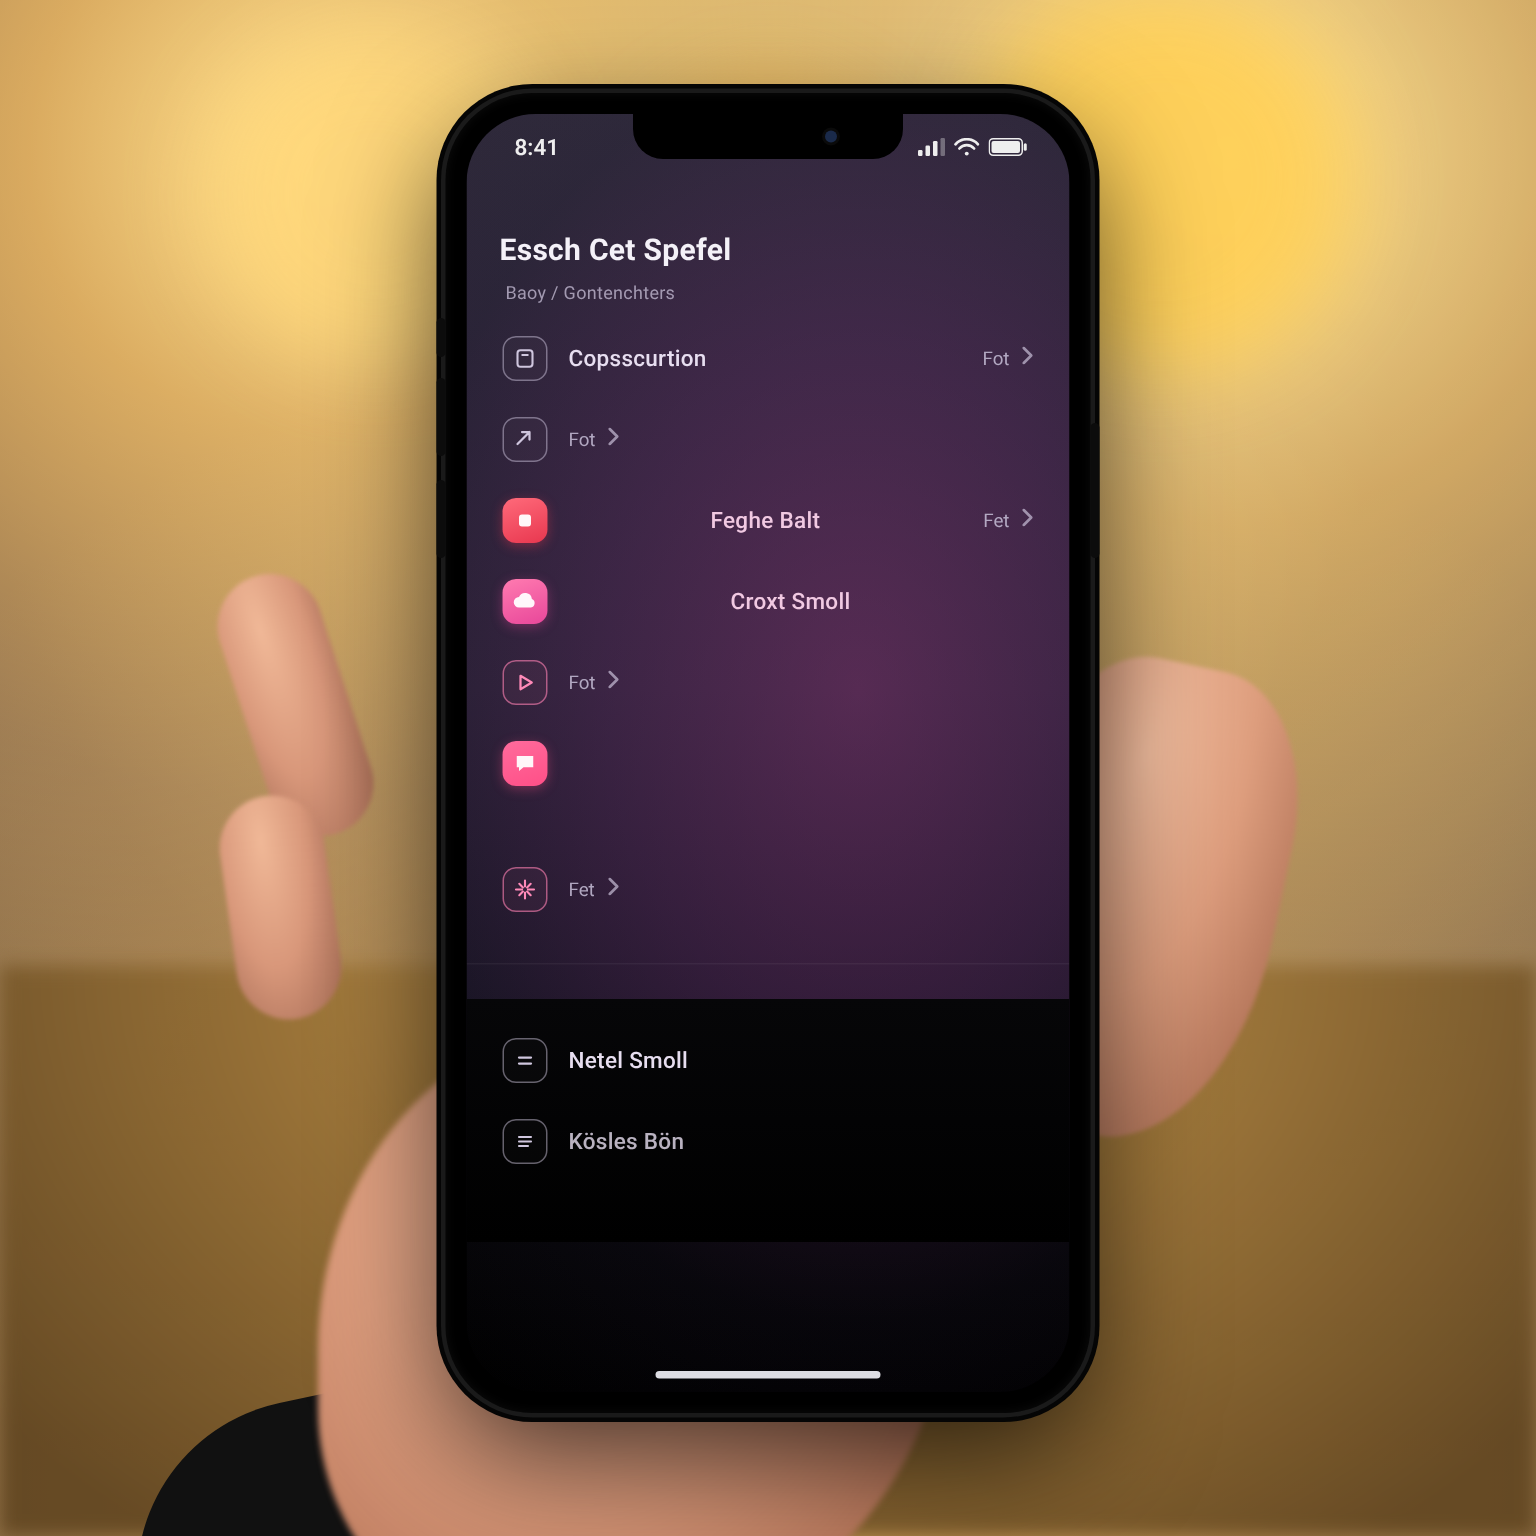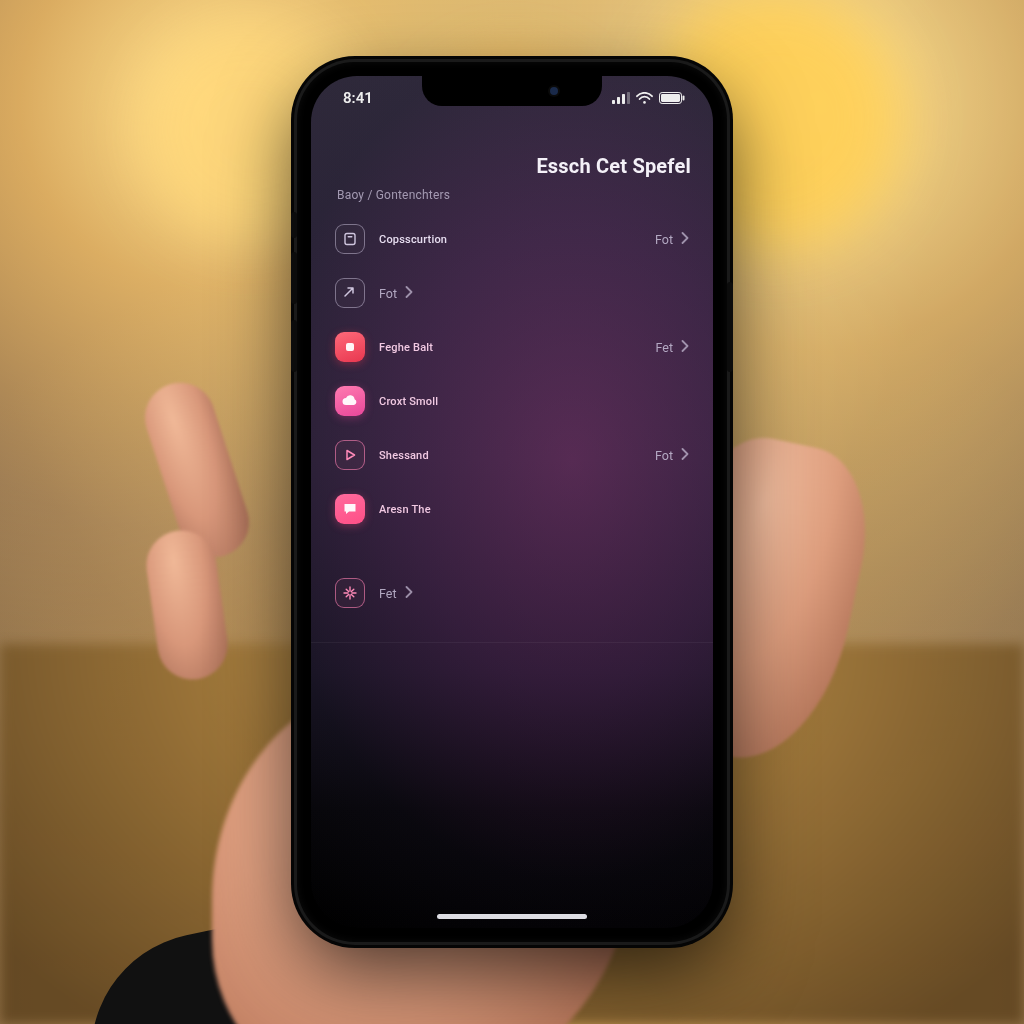--- a/index.html
+++ b/index.html
@@ -137,21 +137,21 @@
   .status-right svg { display:block; }
 
   .content {
     position: absolute;
     top: 58px; left: 0; right: 0; bottom: 0;
     padding: 12px 22px 0 22px;
     color: #e9e4ee;
   }
 
   .page-title {
-    text-align: right;
+    text-align: left;
     font-size: 20px;
     font-weight: 700;
     letter-spacing: 0.2px;
     color: #f4f1f8;
     margin: 8px 0 10px 0;
   }
 
   .section-header {
     font-size: 12px;
     color: #b7aec6;
@@ -180,26 +180,26 @@
     border: 1.5px solid rgba(220,210,235,0.45);
     background: rgba(255,255,255,0.02);
   }
   .icon-filled-red { background: linear-gradient(160deg,#ff6a7a,#e8374f); box-shadow: 0 2px 8px rgba(232,55,79,0.4); }
   .icon-filled-pink { background: linear-gradient(160deg,#ff7bb0,#e8479a); box-shadow: 0 2px 8px rgba(232,71,154,0.35); }
   .icon-filled-rose { background: linear-gradient(160deg,#ff6b9c,#ff4f87); box-shadow: 0 2px 8px rgba(255,79,135,0.35); }
   .icon-outline-pink { border: 1.5px solid rgba(255,130,180,0.6); background: rgba(255,130,180,0.05); }
 
   .row .label {
     flex: 1 1 auto;
-    font-size: 11px;
+    font-size: 15px;
     font-weight: 500;
     color: #e7def0;
     letter-spacing: 0.2px;
   }
-  .row .label.pinkish { color: #f1c9e2; }
+  .row .label.pinkish { color: #f1c9e2; text-align: center; }
 
   .row .trailing {
     display: flex; align-items: center; gap: 8px;
     color: #bfb6cf;
     font-size: 12.5px;
     opacity: 0.9;
   }
   .chev { opacity: 0.75; }
 
   .group-gap { height: 30px; }
@@ -344,36 +344,34 @@
           <span class="label pinkish">Croxt Smoll</span>
           <span class="trailing"></span>
         </div>
 
         <div class="row">
           <span class="icon-wrap icon-outline-pink">
             <svg width="14" height="14" viewBox="0 0 14 14">
                 <path d="M4 2.5 L11.5 7 L4 11.5 Z" fill="none" stroke="#ff8ab8" stroke-width="1.5" stroke-linejoin="round"></path>
               </svg>
           </span>
-          <span class="label pinkish">Shessand</span>
           <span class="trailing">
             <span>Fot</span>
             <span class="chev"><svg width="8" height="12" viewBox="0 0 8 12">
                   <path d="M1.5 1 L6.5 6 L1.5 11" fill="none" stroke="#cfc6de" stroke-width="1.8" stroke-linecap="round" stroke-linejoin="round"></path>
                 </svg></span>
           </span>
         </div>
 
         <div class="row">
           <span class="icon-wrap icon-filled-rose">
             <svg width="16" height="16" viewBox="0 0 16 16">
                 <path d="M2.5 3h11v7.5H7L4 13v-2.5H2.5z" fill="#fff" opacity="0.95"></path>
               </svg>
           </span>
-          <span class="label pinkish">Aresn The</span>
           <span class="trailing"></span>
         </div>
 
         <div class="group-gap"></div>
 
         <div class="row">
           <span class="icon-wrap icon-outline-pink">
             <svg width="16" height="16" viewBox="0 0 16 16">
                 <g stroke="#ff8ab8" stroke-width="1.4" stroke-linecap="round">
                   <path d="M8 2v4M8 10v4M2 8h4M10 8h4M4.2 4.2l2.4 2.4M9.4 9.4l2.4 2.4M11.8 4.2L9.4 6.6M6.6 9.4l-2.4 2.4"></path>
@@ -383,19 +381,40 @@
           <span class="trailing">
             <span>Fet</span>
             <span class="chev"><svg width="8" height="12" viewBox="0 0 8 12">
                   <path d="M1.5 1 L6.5 6 L1.5 11" fill="none" stroke="#cfc6de" stroke-width="1.8" stroke-linecap="round" stroke-linejoin="round"></path>
                 </svg></span>
           </span>
         </div>
 
         <div class="section-divider"></div>
 
+        <div class="dark-section">
+          <div class="row">
+            <span class="icon-wrap icon-outline">
+              <svg width="14" height="14" viewBox="0 0 14 14">
+                  <line x1="3" y1="5" x2="11" y2="5" stroke="#cfc6de" stroke-width="1.5" stroke-linecap="round"></line>
+                  <line x1="3" y1="9" x2="11" y2="9" stroke="#cfc6de" stroke-width="1.5" stroke-linecap="round"></line>
+                </svg>
+            </span>
+            <span class="label">Netel Smoll</span>
+          </div>
+          <div class="row">
+            <span class="icon-wrap icon-outline">
+              <svg width="14" height="14" viewBox="0 0 14 14">
+                  <line x1="3" y1="4" x2="11" y2="4" stroke="#cfc6de" stroke-width="1.4" stroke-linecap="round"></line>
+                  <line x1="3" y1="7" x2="11" y2="7" stroke="#cfc6de" stroke-width="1.4" stroke-linecap="round"></line>
+                  <line x1="3" y1="10" x2="9" y2="10" stroke="#cfc6de" stroke-width="1.4" stroke-linecap="round"></line>
+                </svg>
+            </span>
+            <span class="label" style="opacity:0.8">Kösles Bön</span>
+          </div>
+        </div>
 
       </div>
     </div>
 
     <div class="home-indicator"></div>
   </div>
 </div>
 
 </body></html>

